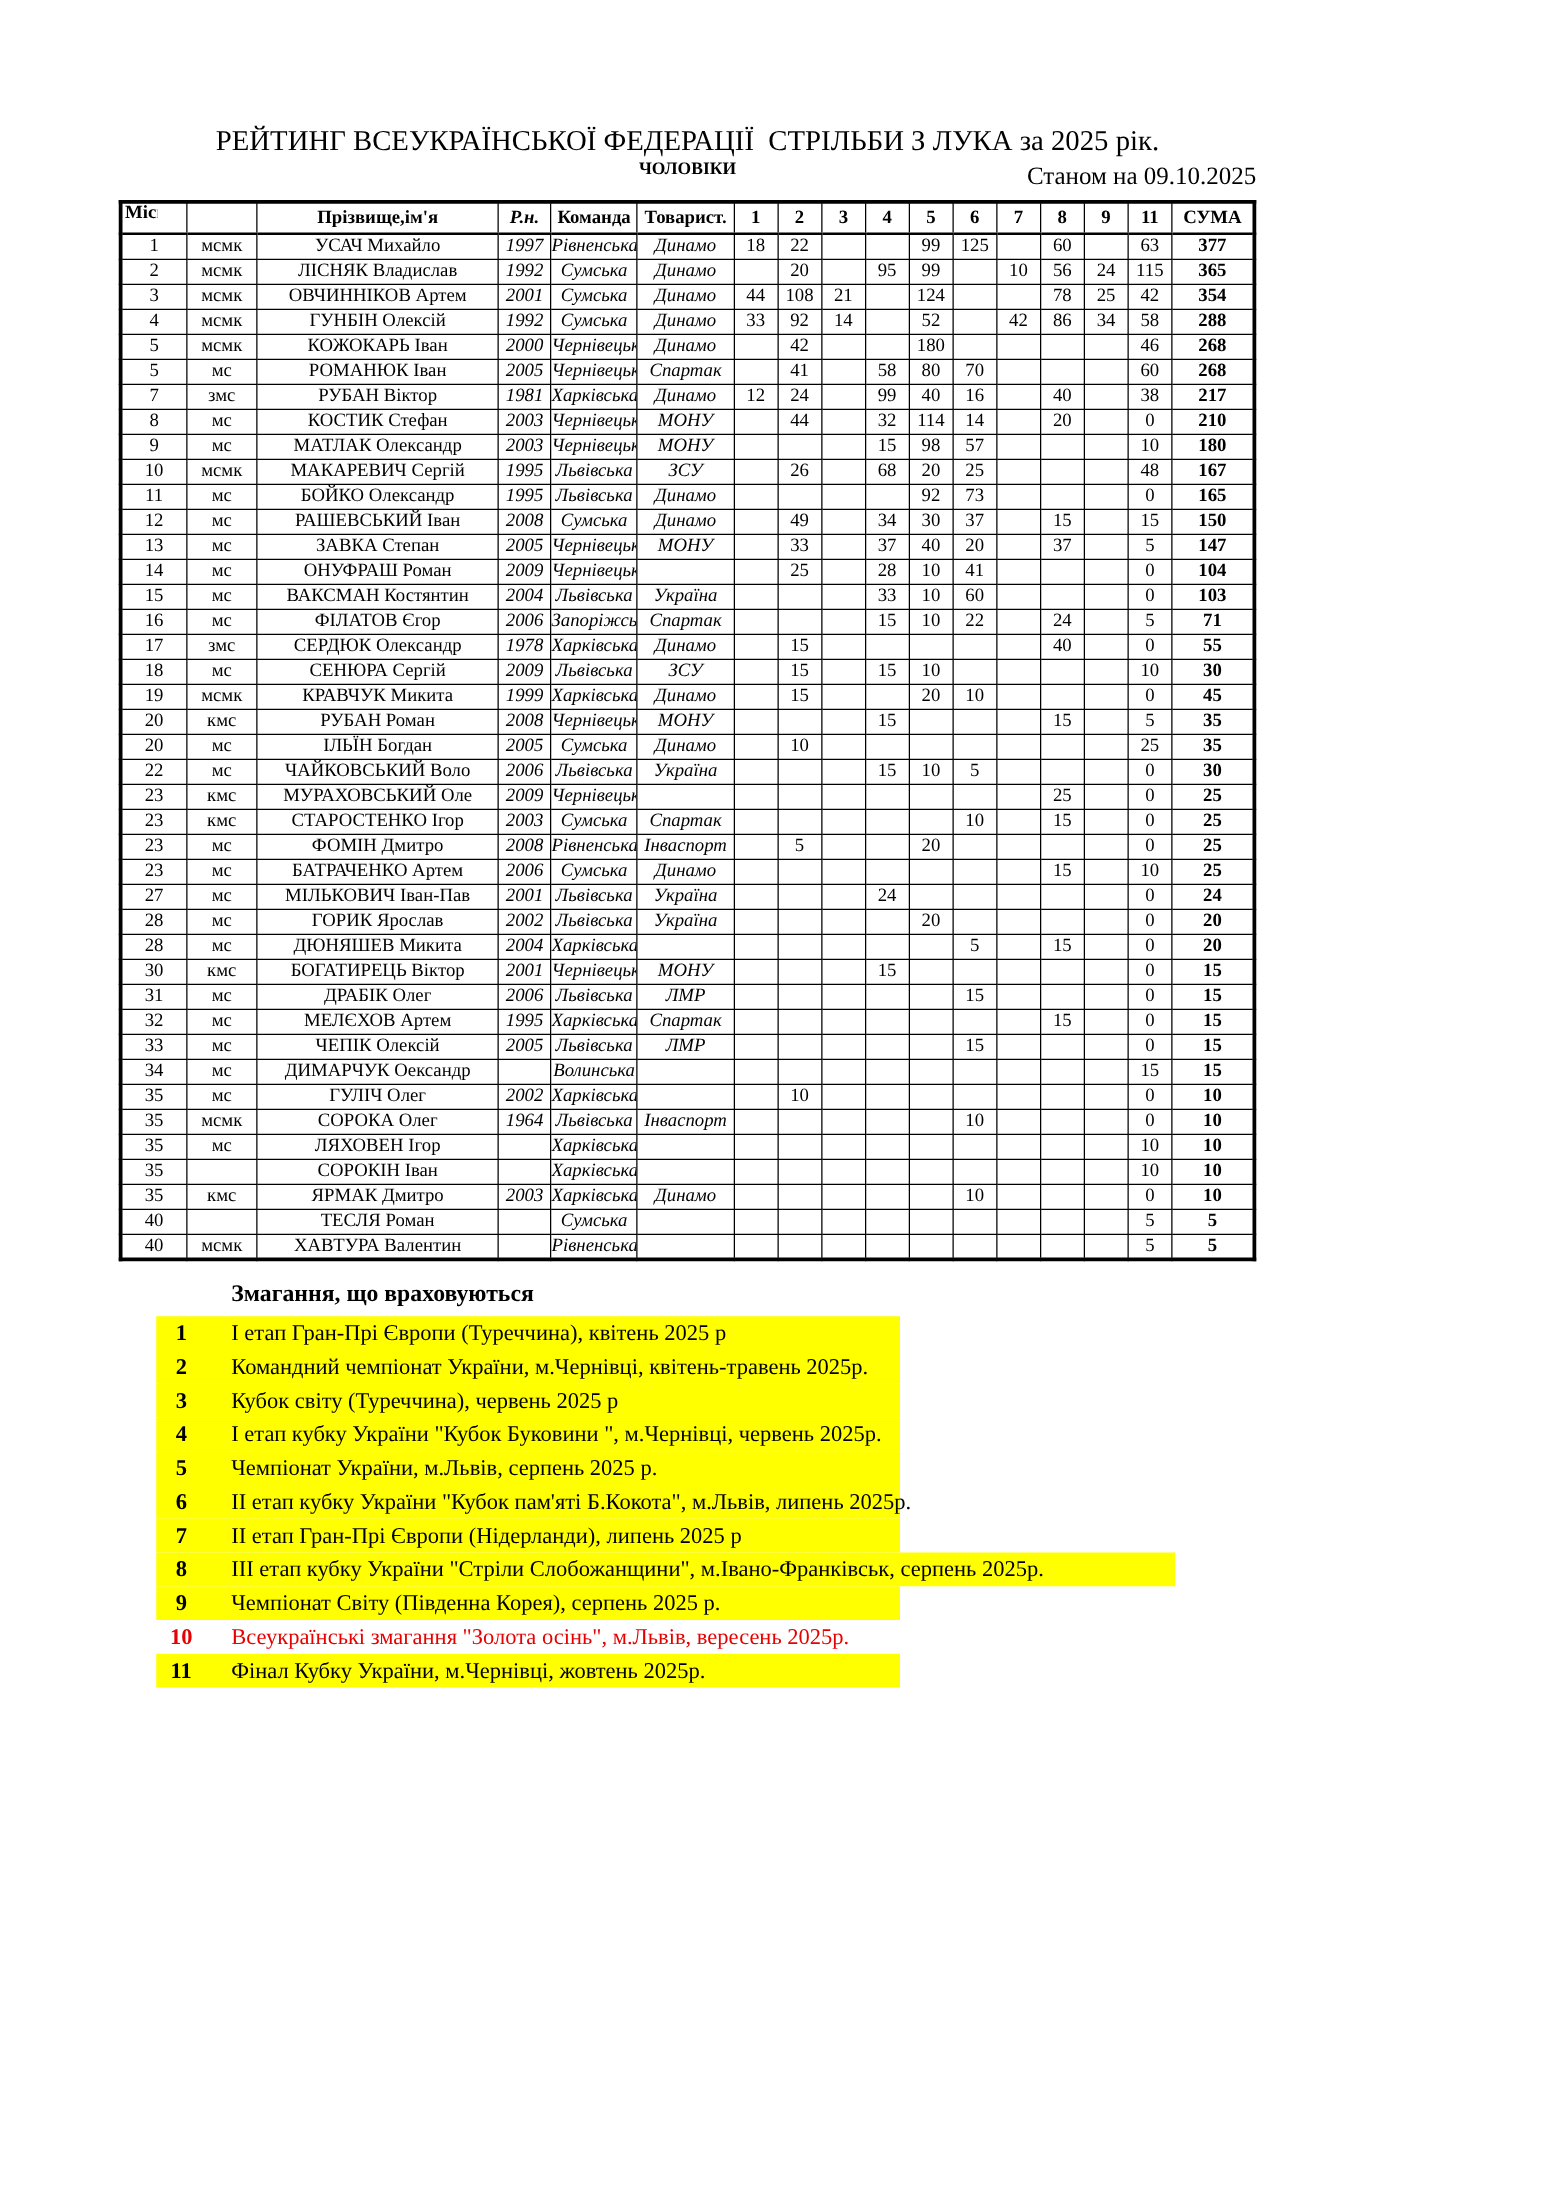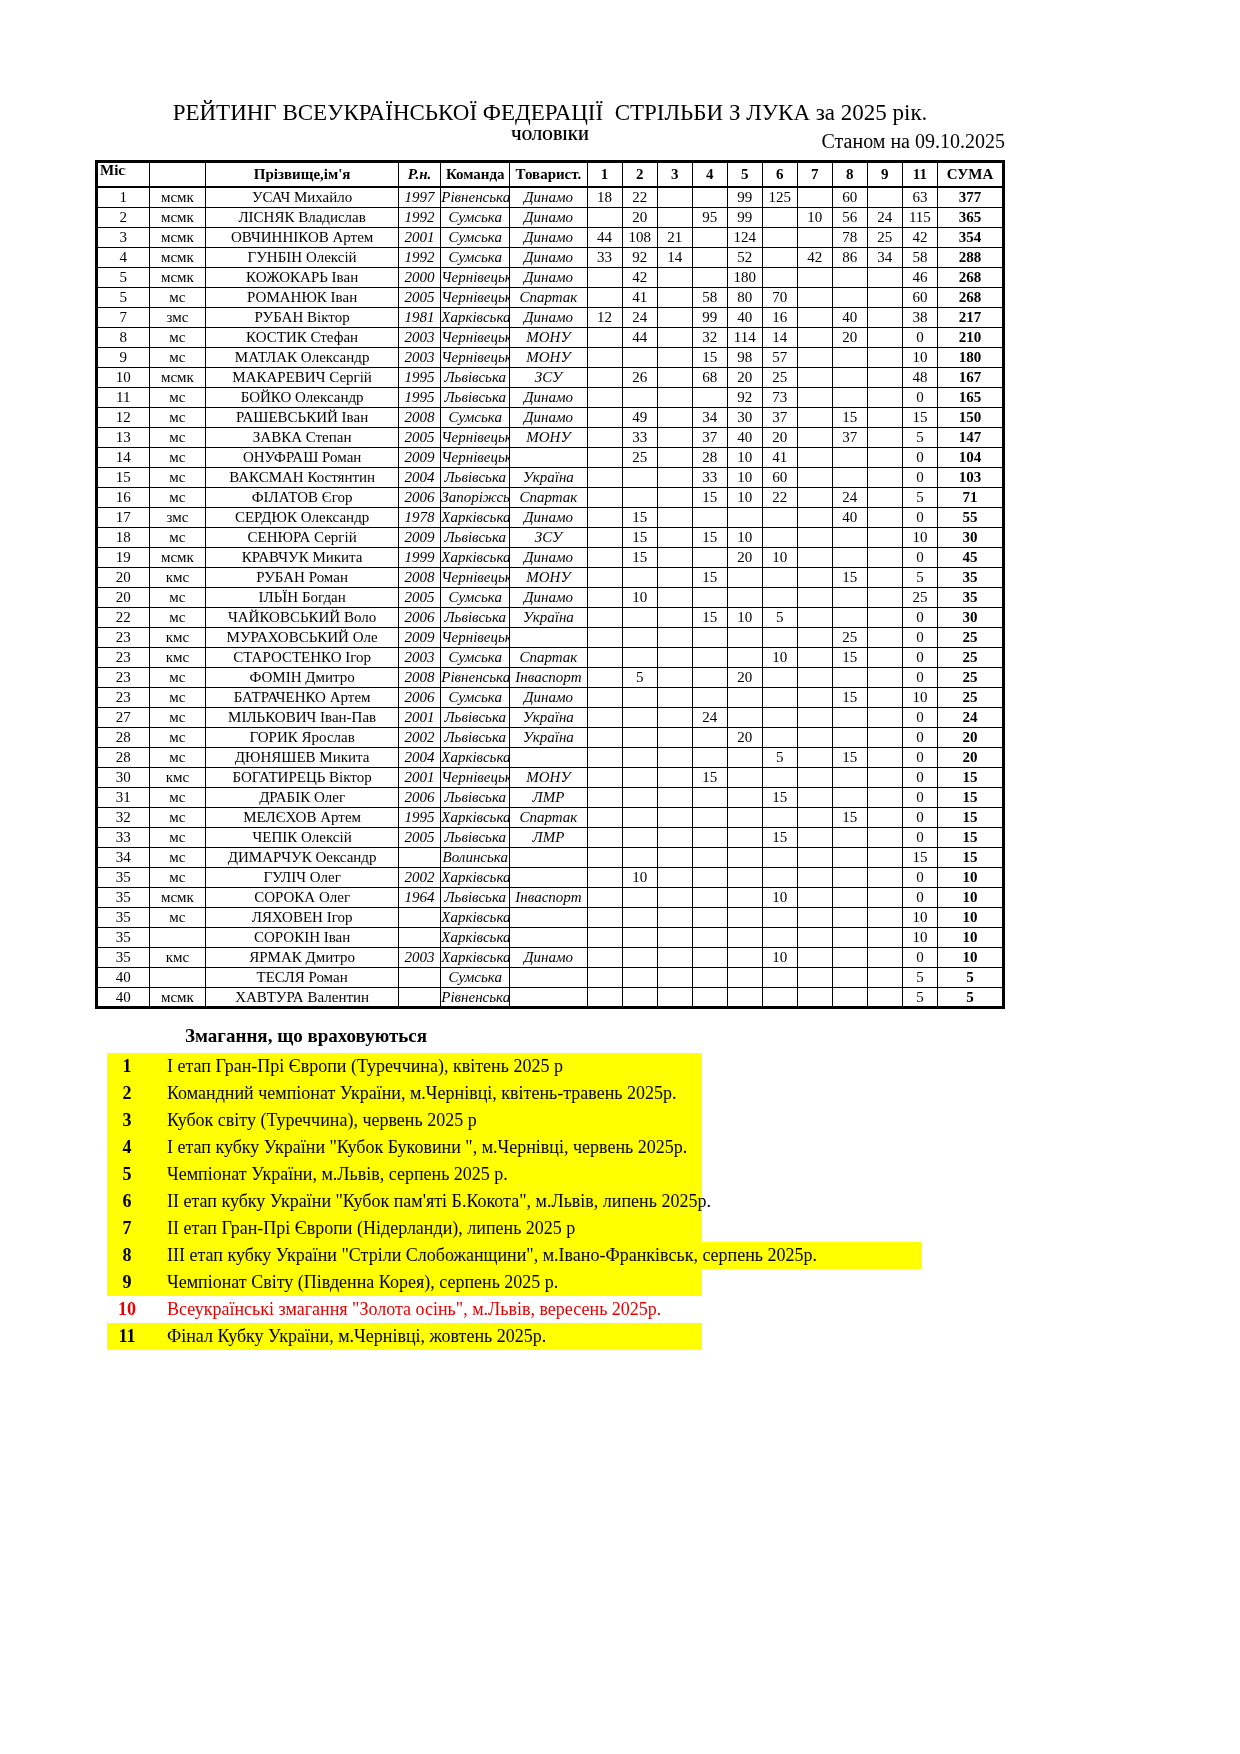--- a/index.html
+++ b/index.html
@@ -25,21 +25,21 @@
   .c-sum{width:62px;}
   td.c-name{text-align:left;padding-left:3px;}
   td.c-rank{font-size:13px;margin-top:28px;}
   td.c-year,td.c-team,td.c-soc{font-style:italic;font-size:13px;}
   td.c-team{text-align:left;padding-left:3px;}
   td.c-sum{font-weight:bold;}
   th.c-year{font-style:italic;}
   .clip{display:block;width:26px;height:22px;overflow:hidden;text-align:left;line-height:12px;font-size:15px;margin:1px 0 0 2px;}
   .legend{margin-top:16px;}
   .legend-head{margin-left:90px;font-weight:bold;font-size:19px;margin-bottom:6px;}
-  .lrow{position:relative;height:27px;line-height:27px;margin-left:12px;font-size:18px;}
+  .lrow{position:relative;height:27px;line-height:27px;margin-left:30px;font-size:18px;}
   .hl-band{position:absolute;left:0;top:0;bottom:0;width:595px;background:#ffff00;}
   .hl-band.wide{width:815px;}
   .lnum{position:relative;display:inline-block;width:40px;text-align:center;font-weight:bold;}
   .ltext{position:relative;padding-left:20px;}
   .lrow.red .lnum,.lrow.red .ltext{color:#e60000;}
 </style>
 </head>
 <body>
 
 <div class="content">

